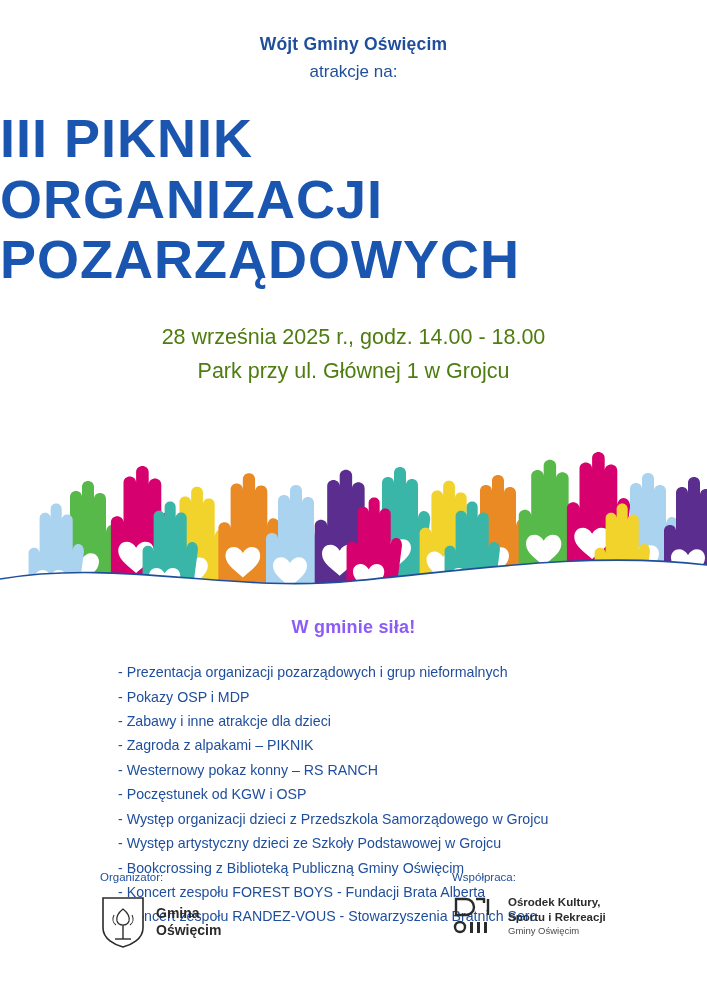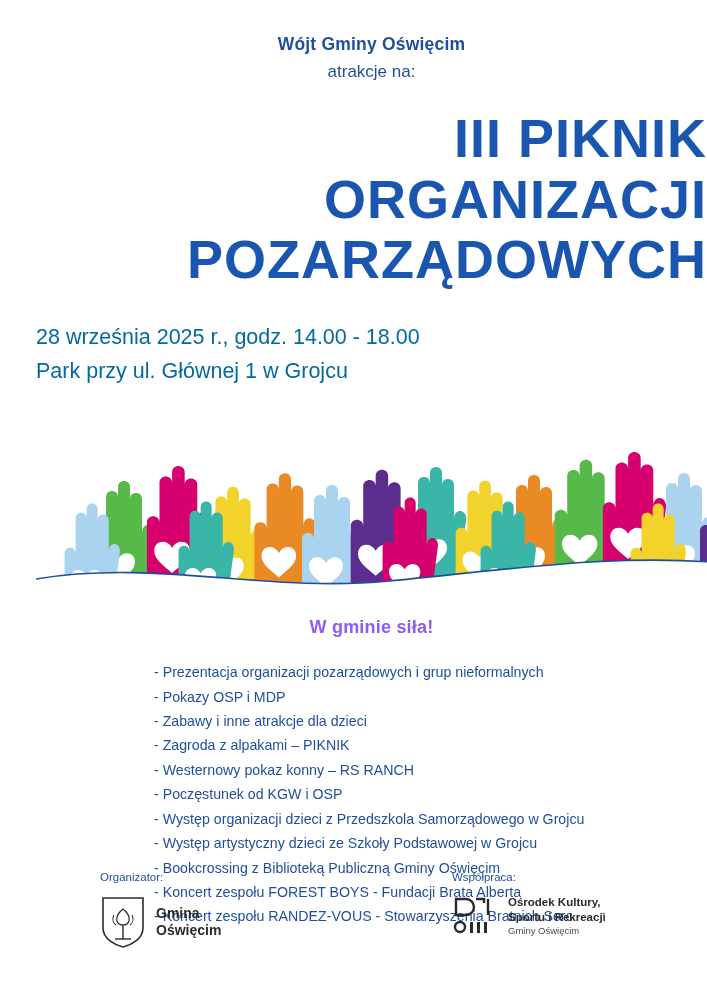--- a/index.html
+++ b/index.html
@@ -17,21 +17,20 @@
     overflow: hidden;
   }
 
   .poster {
     position: relative;
     width: 707px;
     height: 1000px;
     background: #ffffff;
     display: flex;
     flex-direction: column;
-    padding-left: 36px;
   }
 
   
   .header {
     text-align: center;
     padding-top: 33px;
   }
   .invite-line-1 {
     font-size: 17.5px;
     font-weight: bold;
@@ -42,36 +41,37 @@
   .invite-line-2 {
     font-size: 17px;
     font-weight: normal;
     color: #1f4e9c;
     line-height: 1.5;
     margin-top: 2px;
   }
 
   
   .title-block {
-    text-align: right;
+    text-align: left;
     margin-top: 24px;
     color: #1a56b0;
   }
   .title-line {
     font-size: 54px;
     font-weight: bold;
     letter-spacing: 1px;
     line-height: 1.12;
     white-space: nowrap;
   }
 
   
   .datetime-block {
+    text-align: center;
     margin-top: 30px;
-    color: #0369a1;
+    color: #4d7c0f;
   }
   .datetime-line {
     font-size: 21.5px;
     line-height: 1.62;
     font-weight: normal;
   }
 
   
   .hands-wrap {
     position: relative;

